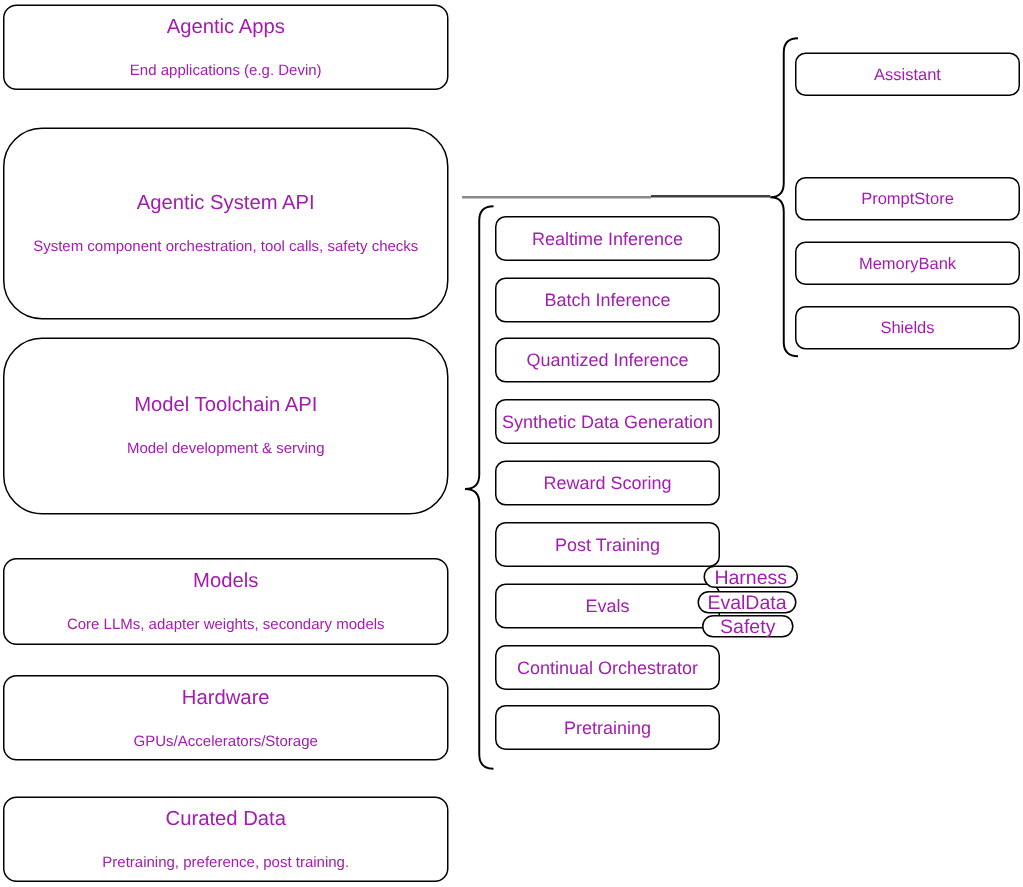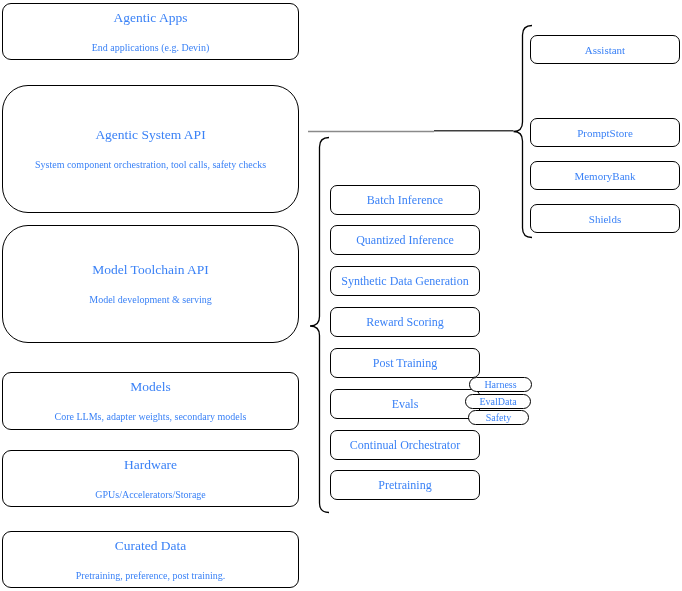--- a/index.html
+++ b/index.html
@@ -1,22 +1,22 @@
 <!DOCTYPE html>
 <html><head>
 <meta charset="utf-8">
 <style>
   html, body { margin: 0; padding: 0; background: #ffffff; }
   .canvas {
     position: relative;
     width: 682px;
     height: 591px;
     background: #ffffff;
-    font-family: Liberation Serif, serif;
-    color: #3b82f6;
+    font-family: Liberation Sans, sans-serif;
+    color: #a21caf;
     overflow: hidden;
   }
   .connector-layer { position: absolute; top: 0; left: 0; z-index: 1; }
   .box {
     position: absolute;
     box-sizing: border-box;
     border: 1px solid #000;
     background: #fff;
     display: flex;
     flex-direction: column;
@@ -39,21 +39,21 @@
   }
   .oval {
     position: absolute;
     box-sizing: border-box;
     border: 1px solid #000;
     background: #fff;
     border-radius: 9px;
     display: flex;
     align-items: center;
     justify-content: center;
-    font-size: 10px;
+    font-size: 13px;
     z-index: 3;
   }
 </style>
 </head>
 <body>
 
 <div class="canvas">
 
   <svg class="connector-layer" width="682" height="591">
 
@@ -88,20 +88,21 @@
   <div class="box left-box" style="top:450px;height:57px">
     <div class="node-title">Hardware</div>
     <div class="node-subtitle">GPUs/Accelerators/Storage</div>
   </div>
 
   <div class="box left-box" style="top:531px;height:57px">
     <div class="node-title">Curated Data</div>
     <div class="node-subtitle">Pretraining, preference, post training.</div>
   </div>
 
+  <div class="box mid-box" style="top:144px">Realtime Inference</div>
   <div class="box mid-box" style="top:185px">Batch Inference</div>
   <div class="box mid-box" style="top:225px">Quantized Inference</div>
   <div class="box mid-box" style="top:266px">Synthetic Data Generation</div>
   <div class="box mid-box" style="top:307px">Reward Scoring</div>
   <div class="box mid-box" style="top:348px">Post Training</div>
   <div class="box mid-box" style="top:389px">Evals</div>
   <div class="box mid-box" style="top:430px">Continual Orchestrator</div>
   <div class="box mid-box" style="top:470px">Pretraining</div>
 
   <div class="oval" style="left:469px;top:377px;width:63px;height:15px">Harness</div>

